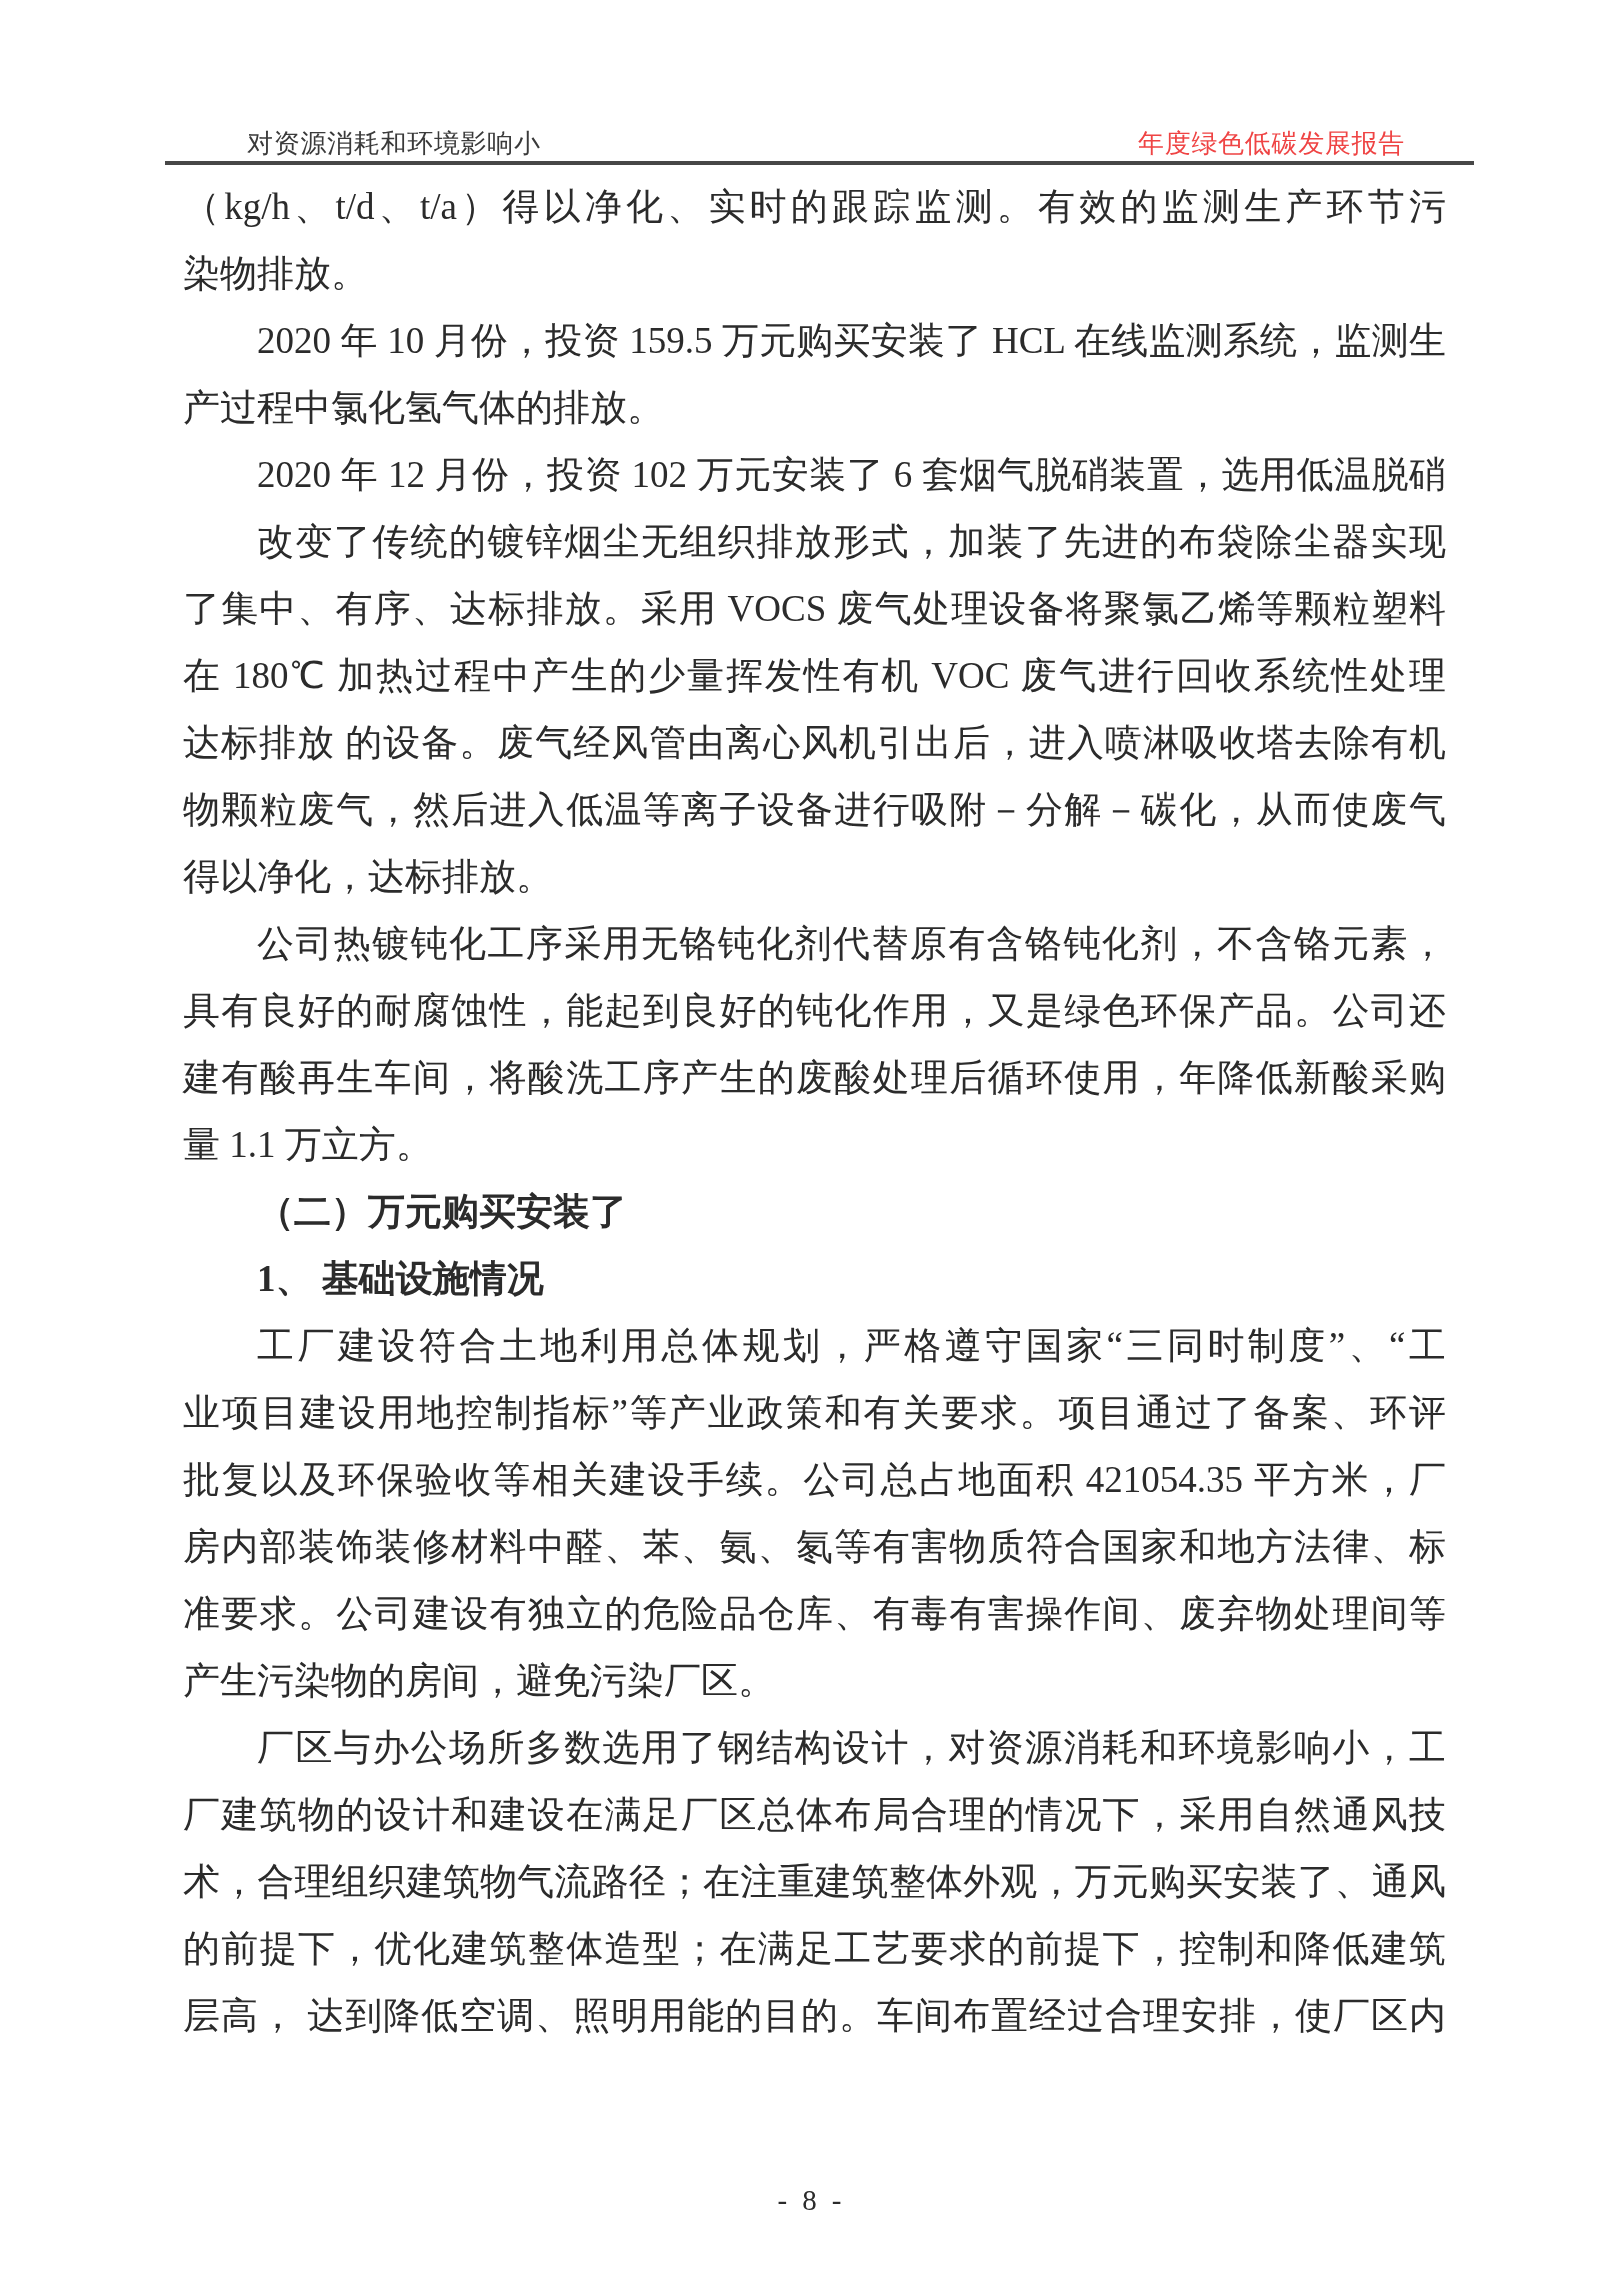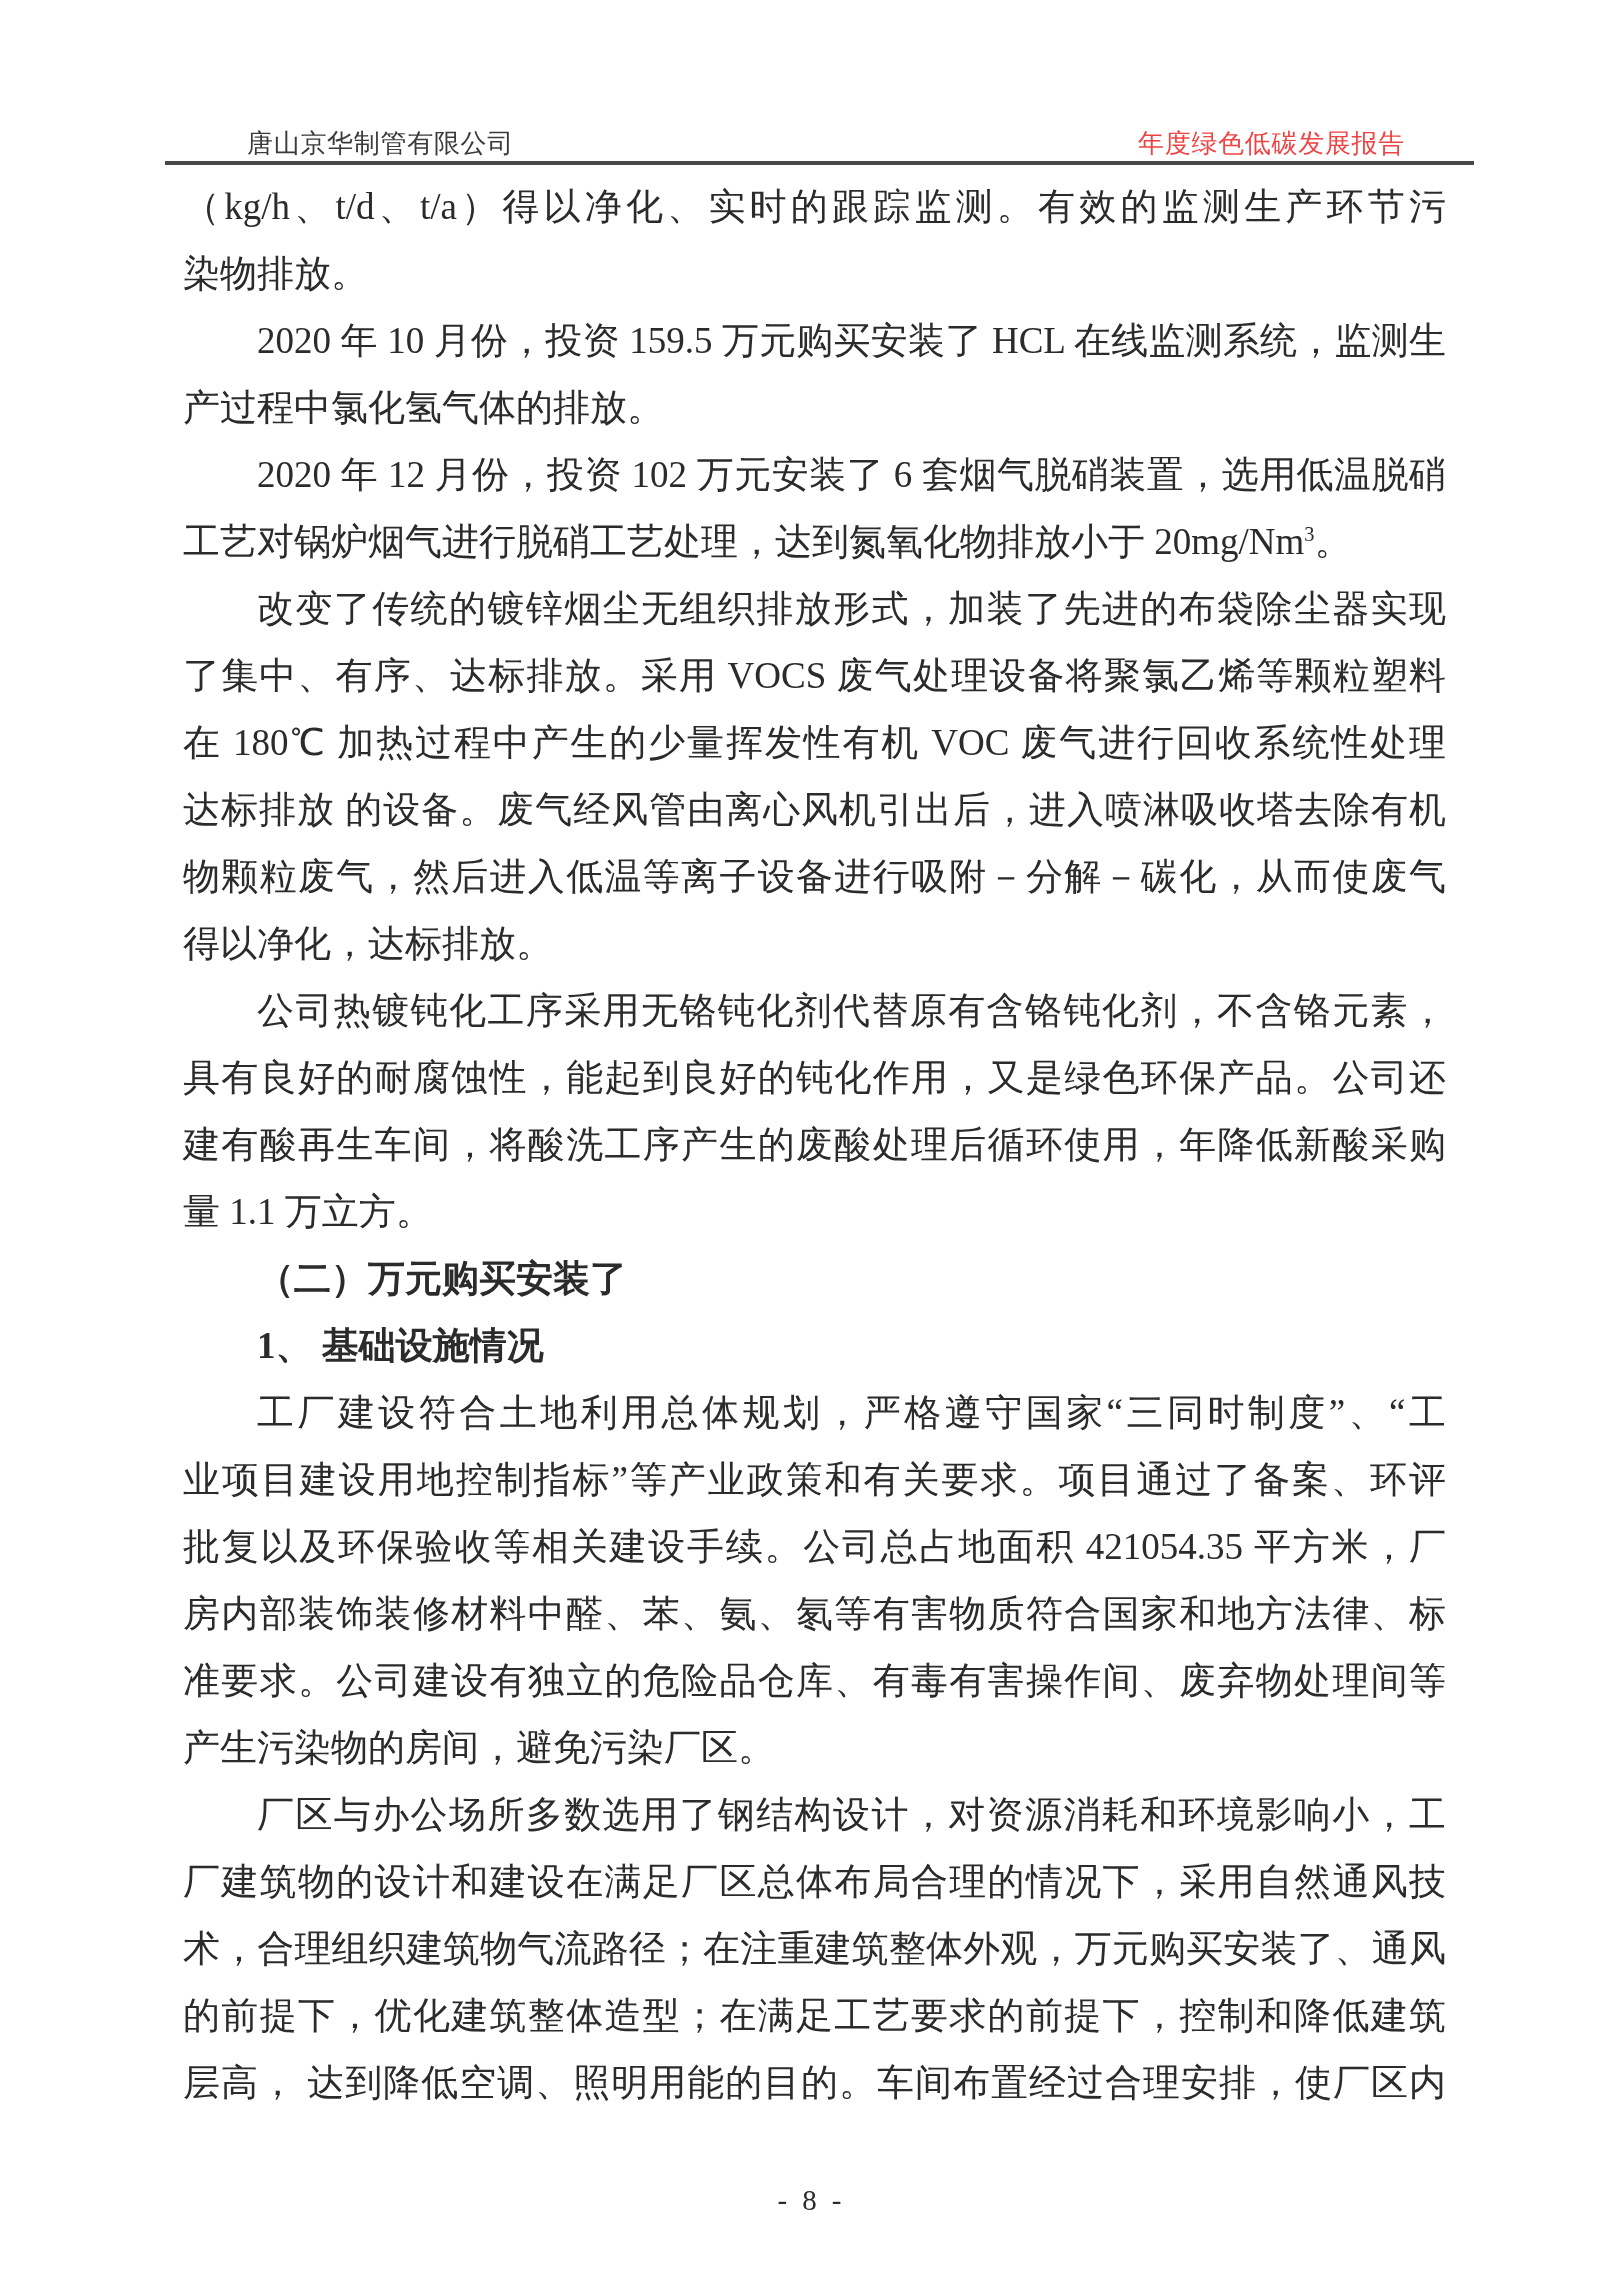--- a/index.html
+++ b/index.html
@@ -46,32 +46,31 @@
     position:absolute;left:0;top:2184px;width:1623px;
     text-align:center;font-size:29px;color:#2b2b2b;letter-spacing:3.9px;
   }
 </style>
 </head>
 <body>
 
 <div class="page">
 
   <header>
-    <div class="hdr-left">唐山京华制管有限公司</div>
+    <div class="hdr-left">对资源消耗和环境影响小</div>
     <div class="hdr-right">年度绿色低碳发展报告</div>
     <div class="hdr-rule"></div>
   </header>
 
   <main class="content">
       <div class="line fill"><span>（kg/h、t/d、t/a）得以净化、实时的跟踪监测。有效的监测生产环节污</span></div>
       <div class="line end"><span>染物排放。</span></div>
       <div class="line indent fill"><span>2020 年 10 月份，投资 159.5 万元购买安装了 HCL 在线监测系统，监测生</span></div>
       <div class="line end"><span>产过程中氯化氢气体的排放。</span></div>
       <div class="line indent fill"><span>2020 年 12 月份，投资 102 万元安装了 6 套烟气脱硝装置，选用低温脱硝</span></div>
-      <div class="line end"><span>工艺对锅炉烟气进行脱硝工艺处理，达到氮氧化物排放小于 20mg/Nm</span><span class="sup">3</span><span>。</span></div>
       <div class="line indent fill"><span>改变了传统的镀锌烟尘无组织排放形式，加装了先进的布袋除尘器实现</span></div>
       <div class="line fill"><span>了集中、有序、达标排放。采用 VOCS 废气处理设备将聚氯乙烯等颗粒塑料</span></div>
       <div class="line fill"><span>在 180℃ 加热过程中产生的少量挥发性有机 VOC 废气进行回收系统性处理</span></div>
       <div class="line fill"><span>达标排放 的设备。废气经风管由离心风机引出后，进入喷淋吸收塔去除有机</span></div>
       <div class="line fill"><span>物颗粒废气，然后进入低温等离子设备进行吸附－分解－碳化，从而使废气</span></div>
       <div class="line end"><span>得以净化，达标排放。</span></div>
       <div class="line indent fill"><span>公司热镀钝化工序采用无铬钝化剂代替原有含铬钝化剂，不含铬元素，</span></div>
       <div class="line fill"><span>具有良好的耐腐蚀性，能起到良好的钝化作用，又是绿色环保产品。公司还</span></div>
       <div class="line fill"><span>建有酸再生车间，将酸洗工序产生的废酸处理后循环使用，年降低新酸采购</span></div>
       <div class="line end"><span>量 1.1 万立方。</span></div>

